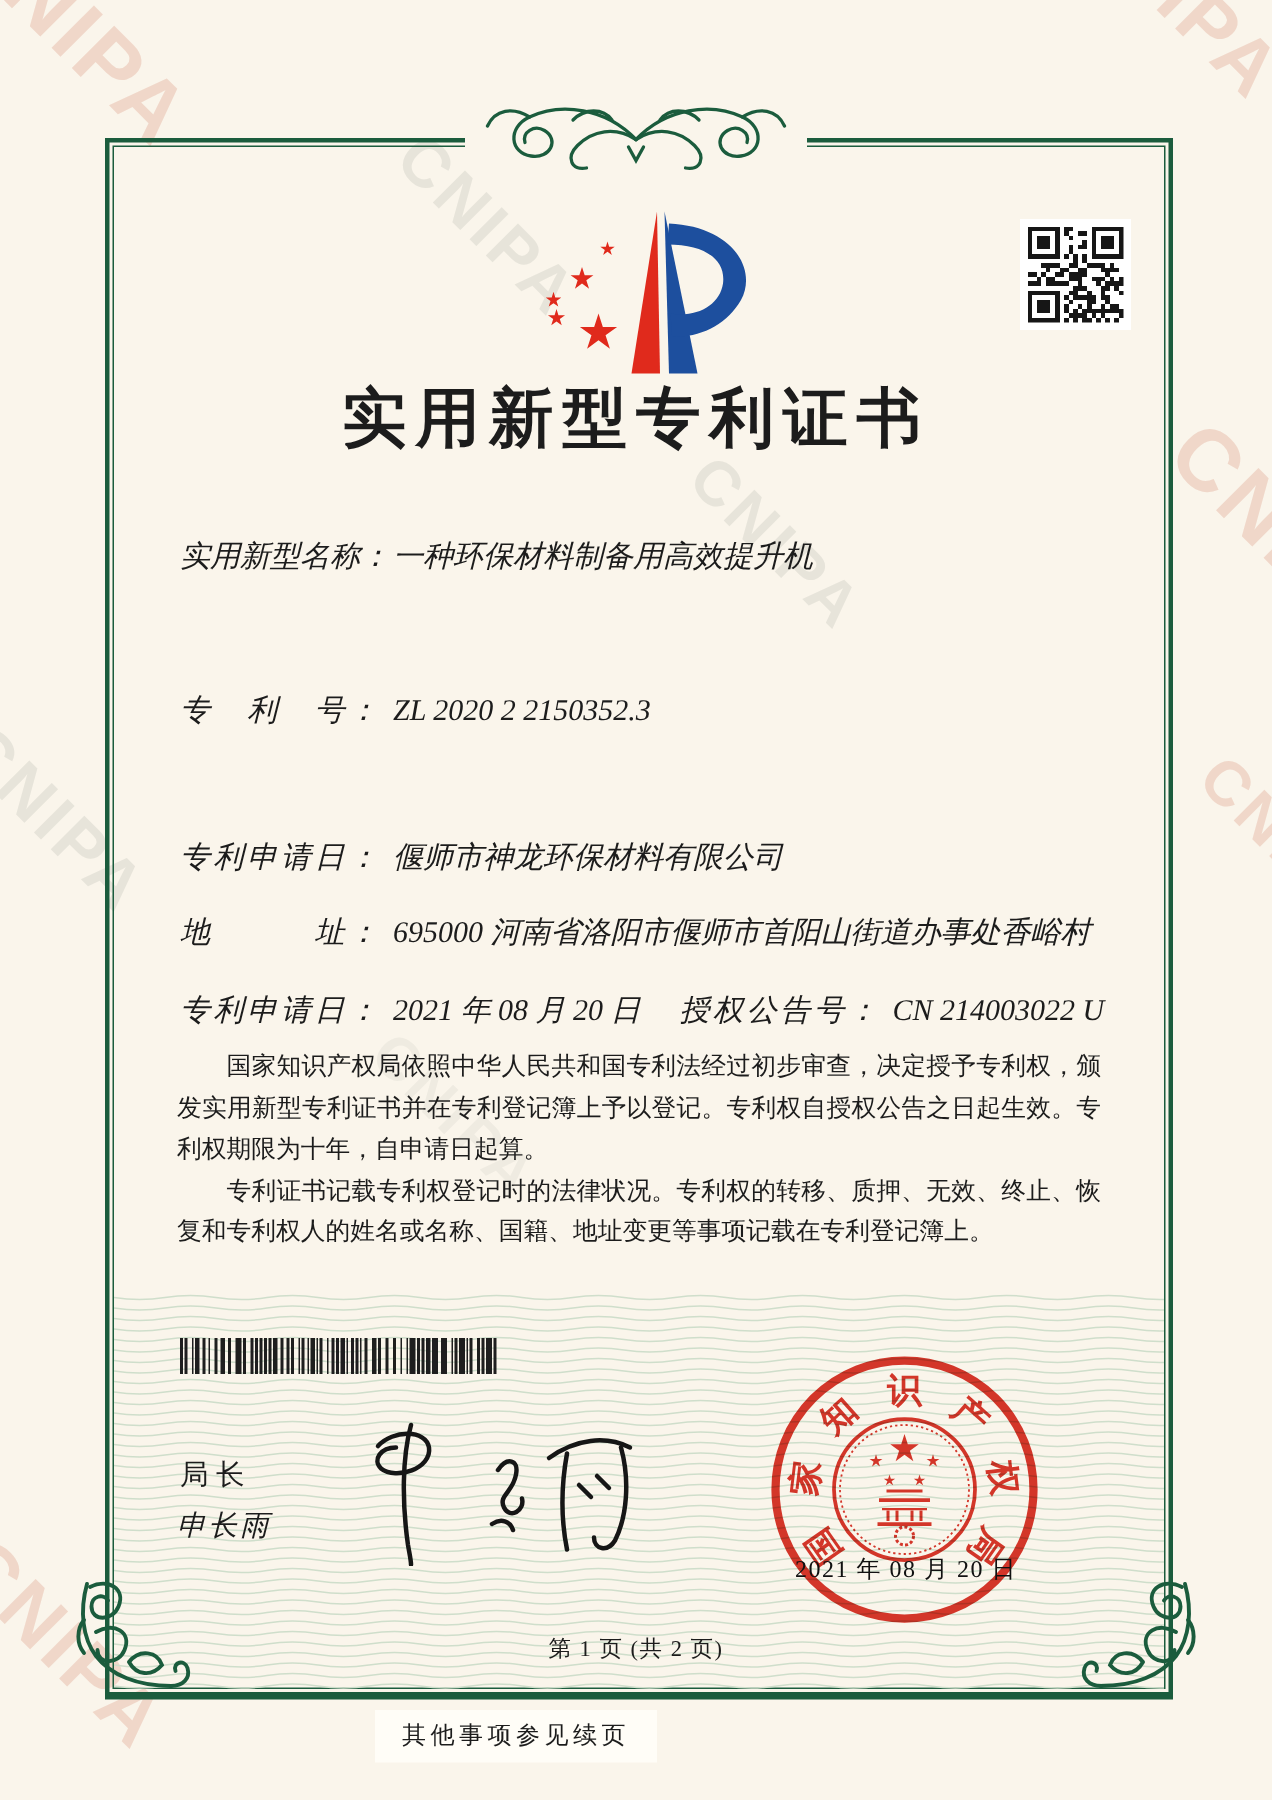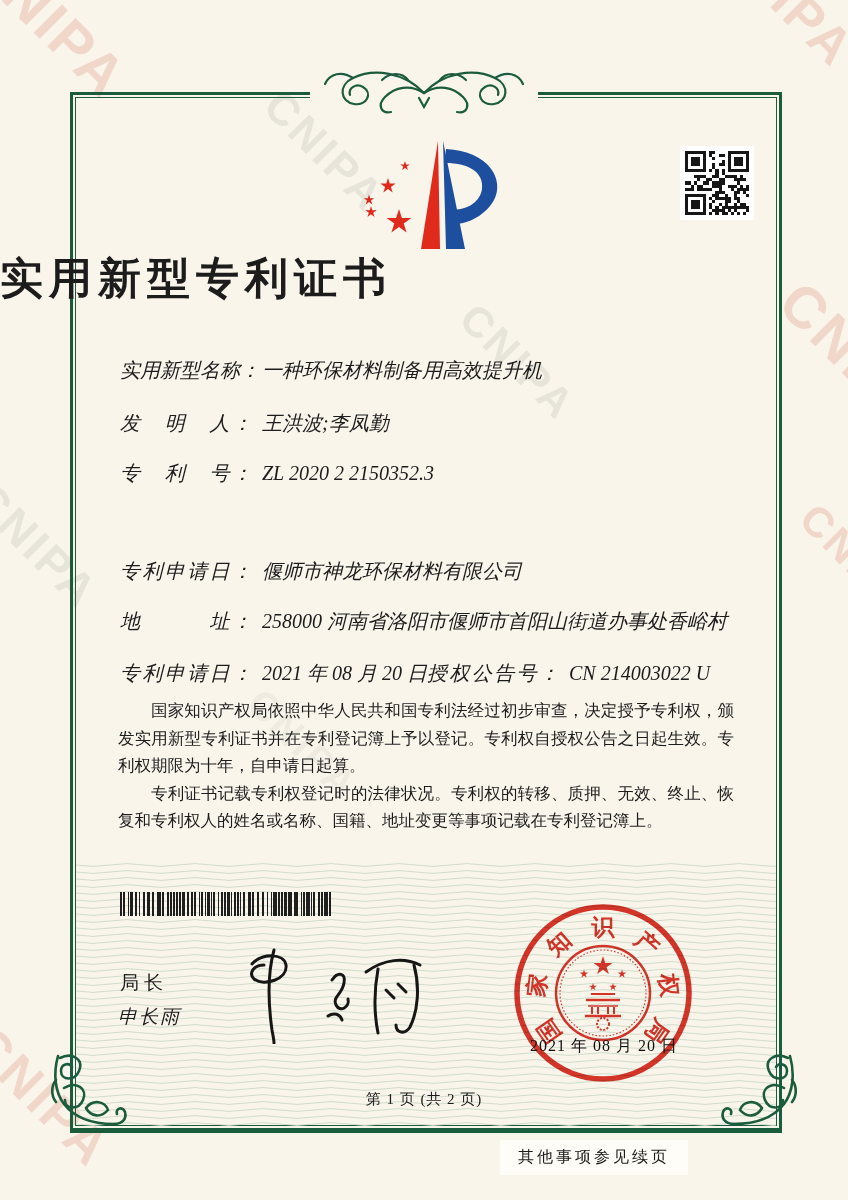--- a/index.html
+++ b/index.html
@@ -26,37 +26,37 @@
   .frame-inner{position:absolute;inset:2px;border:1px solid #1b5c3d;}
   .waves{position:absolute;left:76px;top:860px;width:700px;height:266px;z-index:1;pointer-events:none;}
   .flourish{position:absolute;left:286px;top:62px;z-index:2;}
   .corner{position:absolute;top:1052px;z-index:2;}
   .corner.left{left:48px;}
   .corner.right{left:716px;transform:scaleX(-1);}
   
   .cert-number{left:120px;top:150px;font-size:17px;letter-spacing:2px;z-index:2;}
   .qr-box{left:680px;top:146px;width:74px;height:74px;background:#ffffff;padding:5px;box-sizing:border-box;z-index:2;}
   .logo{left:342px;top:136px;z-index:2;}
-  .title{left:0;top:250px;width:848px;font-size:43px;font-weight:700;
+  .title{left:0;top:250px;width:848px;text-align:center;font-size:43px;font-weight:700;
          letter-spacing:6px;z-index:2;}
   .field-row{position:absolute;left:120px;font-size:20px;white-space:nowrap;z-index:2;font-style:italic;}
   .f-label{display:inline-block;width:132px;text-align:justify;text-align-last:justify;}
   .f-value{margin-left:10px;}
   .body-text{position:absolute;left:118px;top:697px;width:616px;font-size:16.5px;
              line-height:27.5px;text-align:justify;z-index:2;}
   .body-text p{margin:0;text-indent:2em;}
   .barcode{left:120px;top:892px;z-index:2;}
   .officer-title{left:120px;top:970px;font-size:19px;letter-spacing:5px;z-index:2;}
   .officer-name{left:118px;top:1004px;font-size:19px;letter-spacing:2px;z-index:2;font-style:italic;}
   .signature{left:228px;top:940px;z-index:2;}
   .seal{left:513px;top:903px;mix-blend-mode:multiply;opacity:.93;z-index:3;}
   .seal-date{left:512px;top:1036px;width:184px;text-align:center;font-size:16px;
              letter-spacing:1px;color:#111;z-index:4;}
   .page-info{left:0;top:1090px;width:848px;text-align:center;font-size:15px;letter-spacing:1px;z-index:2;}
-  .footer-note{left:0;top:1140px;width:688px;text-align:right;z-index:2;}
+  .footer-note{left:0;top:1140px;width:688px;text-align:center;z-index:2;}
   .footer-note span{display:inline-block;background:#fffdf7;padding:7px 18px;font-size:16px;letter-spacing:3px;}
 </style>
 </head>
 <body>
 
 <div id="page">
 
   <span class="wm pink wm1">CNIPA</span>
   <span class="wm pink wm2">CNIPA</span>
   <span class="wm gray wm3">CNIPA</span>
@@ -389,34 +389,31 @@
         <path d="M57.0 73.0L59.9 82.0L69.4 82.0L61.7 87.5L64.6 96.5L57.0 90.9L49.4 96.5L52.3 87.5L44.6 82.0L54.1 82.0Z" fill="#e02a1c"></path>
         <path d="M29.0 70.0L30.3 74.2L34.7 74.1L31.2 76.7L32.5 80.9L29.0 78.3L25.5 80.9L26.8 76.7L23.3 74.1L27.7 74.2Z" fill="#e02a1c"></path>
       </g>
   </svg>
 
   <div class="abs title">实用新型专利证书</div>
 
   <div class="field-row" style="top:357px">
     <span class="f-label">实用新型名称：</span><span class="f-value">一种环保材料制备用高效提升机</span>
   </div>
-  <div class="field-row" style="top:410px">
-    <span class="f-label">发　明　人：</span><span class="f-value">王洪波;李凤勤</span>
-  </div>
   <div class="field-row" style="top:460px">
     <span class="f-label">专　利　号：</span><span class="f-value">ZL 2020 2 2150352.3</span>
   </div>
   <div class="field-row" style="top:558px">
     <span class="f-label">专利申请日：</span><span class="f-value">偃师市神龙环保材料有限公司</span>
   </div>
   <div class="field-row" style="top:608px">
-    <span class="f-label">地　　　址：</span><span class="f-value">258000 河南省洛阳市偃师市首阳山街道办事处香峪村</span>
+    <span class="f-label">地　　　址：</span><span class="f-value">695000 河南省洛阳市偃师市首阳山街道办事处香峪村</span>
   </div>
   <div class="field-row" style="top:660px">
-    <span class="f-label">专利申请日：</span><span class="f-value">2021 年 08 月 20 日</span><span class="f-label" style="">授权公告号：</span><span class="f-value">CN 214003022 U</span>
+    <span class="f-label">专利申请日：</span><span class="f-value">2021 年 08 月 20 日</span><span class="f-label" style="margin-left:26px">授权公告号：</span><span class="f-value">CN 214003022 U</span>
   </div>
 
   <div class="body-text">
     <p>国家知识产权局依照中华人民共和国专利法经过初步审查，决定授予专利权，颁发实用新型专利证书并在专利登记簿上予以登记。专利权自授权公告之日起生效。专利权期限为十年，自申请日起算。</p>
     <p>专利证书记载专利权登记时的法律状况。专利权的转移、质押、无效、终止、恢复和专利权人的姓名或名称、国籍、地址变更等事项记载在专利登记簿上。</p>
   </div>
 
   <svg class="abs barcode" id="barcode-svg" width="218" height="24" viewBox="0 0 218 24">
       <rect x="0" y="0" width="2" height="24" fill="#1e1e1e"></rect>
       <rect x="3" y="0" width="2" height="24" fill="#1e1e1e"></rect>

